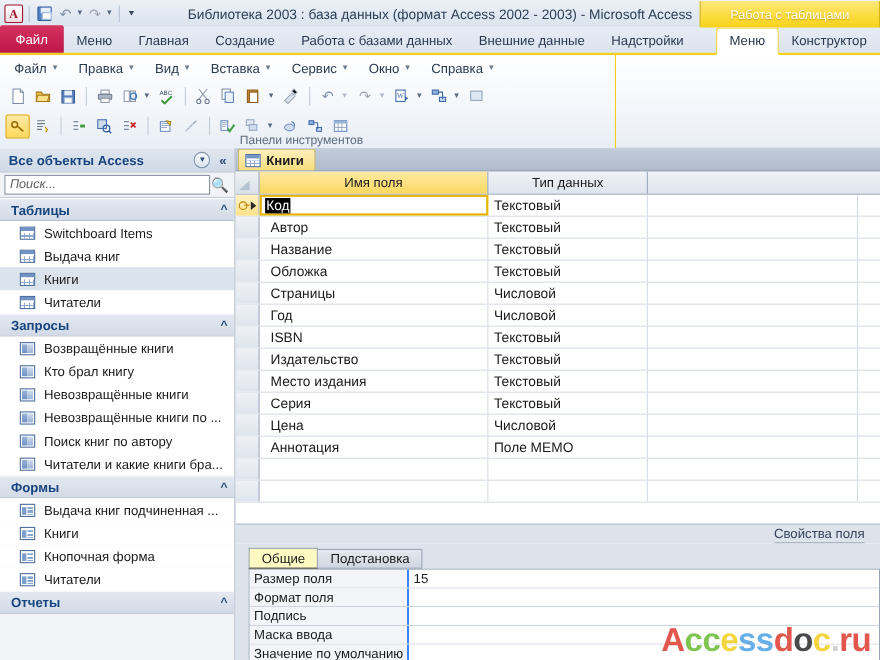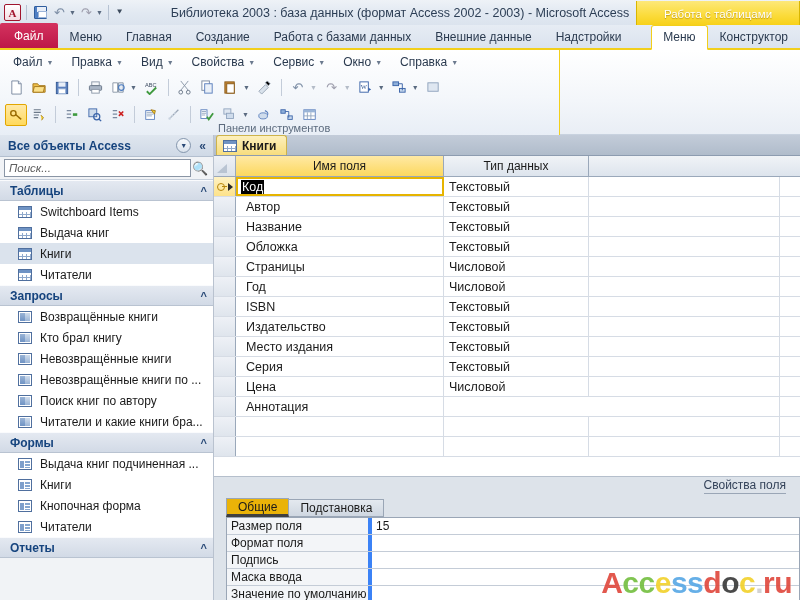--- a/index.html
+++ b/index.html
@@ -343,27 +343,27 @@
   .prop-tabs { display: flex; align-items: flex-end; height: 19px; }
   .ptab {
     height: 18px; padding: 0 11px;
     display: flex; align-items: center;
     font-size: 12px; color: #1a1a1a;
     border: 1px solid #9aa6b6;
     background: linear-gradient(180deg,#e4e9ef 0%, #cfd7e1 100%);
     margin-right: -1px;
   }
   .ptab.active {
-    background: #eab308; border-bottom: 3px solid #404040; height: 19px;
+    background: #fef9c3; border-bottom: 1px solid #404040; height: 19px;
     position: relative; z-index: 2;
   }
   .prop-grid { border: 1px solid #9aa6b6; border-top: 1px solid #9aa6b6; background:#fff; }
   .prow { display: flex; height: 17px; border-bottom: 1px solid #c4ccd7; }
   .pname {
-    flex: 0 0 145px; border-right: 4px solid #3b82f6;
+    flex: 0 0 145px; border-right: 2px solid #3b82f6;
     background: #f3f5f8;
     display: flex; align-items: center; padding-left: 4px;
     font-size: 12px; color: #1a1a1a;
   }
   .pval {
     flex: 1; background: #fff;
     display: flex; align-items: center; padding-left: 4px;
     font-size: 12px;
   }
 
@@ -430,21 +430,21 @@
         </div>
         <div class="menuitem">
           <span>Правка</span>
           <span class="menu-caret">▼</span>
         </div>
         <div class="menuitem">
           <span>Вид</span>
           <span class="menu-caret">▼</span>
         </div>
         <div class="menuitem">
-          <span>Свойства</span>
+          <span>Вставка</span>
           <span class="menu-caret">▼</span>
         </div>
         <div class="menuitem">
           <span>Сервис</span>
           <span class="menu-caret">▼</span>
         </div>
         <div class="menuitem">
           <span>Окно</span>
           <span class="menu-caret">▼</span>
         </div>
@@ -833,20 +833,21 @@
           <div class="grow">
             <div class="gc-sel"></div>
             <div class="gc-name">Цена</div>
             <div class="gc-type">Числовой</div>
             <div class="gc-desc"></div>
             <div class="gc-tail"></div>
           </div>
           <div class="grow">
             <div class="gc-sel"></div>
             <div class="gc-name">Аннотация</div>
+            <div class="gc-type">Поле MEMO</div>
             <div class="gc-desc"></div>
             <div class="gc-tail"></div>
           </div>
           <div class="grow">
             <div class="gc-sel"></div>
             <div class="gc-name"></div>
             <div class="gc-type"></div>
             <div class="gc-desc"></div>
             <div class="gc-tail"></div>
           </div>

